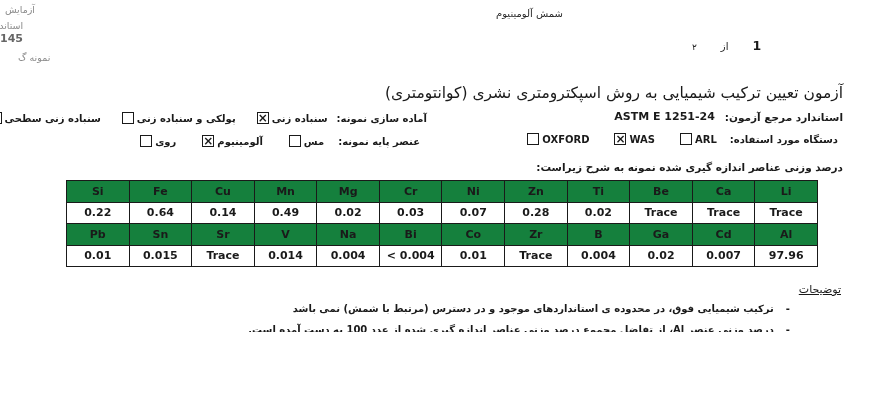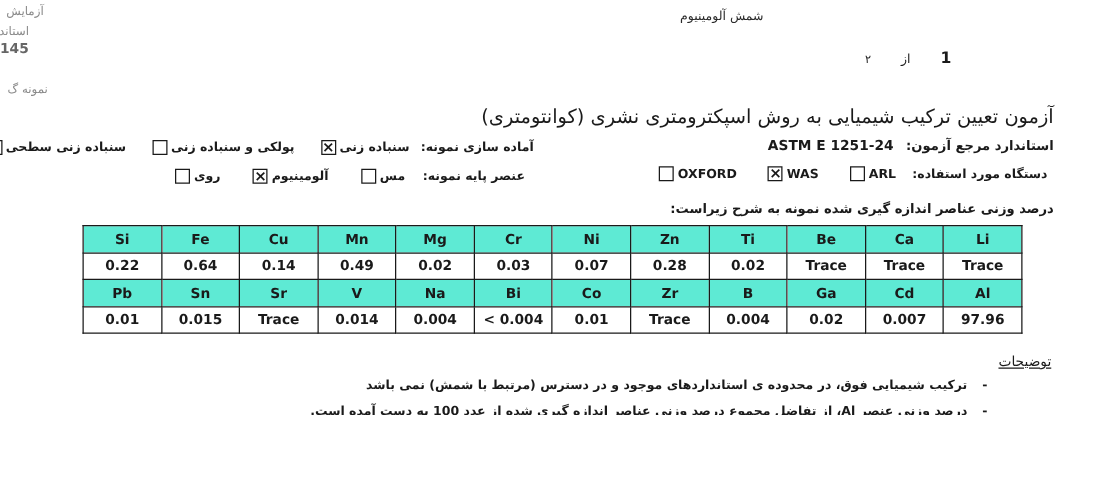--- a/index.html
+++ b/index.html
@@ -5,23 +5,23 @@
   html,body{margin:0;padding:0;}
   body{width:884px;height:400px;background:#ffffff;overflow:hidden;
        font-family:"DejaVu Sans",sans-serif;color:#1a1a1a;}
   #stage{position:relative;width:884px;height:332px;background:#fff;overflow:hidden;}
 
   
   .frag{position:absolute;color:#8a8a8a;font-size:9.5px;white-space:nowrap;direction:rtl;}
   .frag-1{left:5px;top:4px;}
   .frag-2{left:-8px;top:20px;}
   .frag-3{left:0px;top:32px;font-weight:bold;font-size:11px;color:#666;direction:ltr;}
-  .frag-4{left:6px;top:52px;margin-top:14px;}
-
-  .doc-type{position:absolute;left:496px;top:8px;font-size:10px;color:#2a2a2a;direction:rtl;white-space:nowrap;margin-left:48px;}
+  .frag-4{left:18px;top:52px;}
+
+  .doc-type{position:absolute;left:496px;top:8px;font-size:10px;color:#2a2a2a;direction:rtl;white-space:nowrap;}
 
   .page-num{position:absolute;left:692px;top:38px;display:flex;direction:ltr;align-items:baseline;gap:24px;}
   .page-num .total{font-size:9px;}
   .page-num .sep{font-size:10px;}
   .page-num .current{font-size:12.5px;font-weight:bold;}
 
   .title{position:absolute;right:41px;top:84px;font-size:15.5px;font-weight:normal;direction:rtl;white-space:nowrap;}
 
   .formrow{position:absolute;direction:rtl;display:flex;align-items:center;
            font-size:10px;font-weight:bold;white-space:nowrap;}
@@ -36,21 +36,21 @@
       background:#fff;position:relative;box-sizing:content-box;}
   .cb[data-state="checked"]::before{content:"×";position:absolute;left:50%;top:50%;
       transform:translate(-50%,-54%);font-size:12px;font-weight:bold;color:#1a1a1a;line-height:1;}
 
   .table-intro{position:absolute;right:41px;top:161px;font-size:10.5px;font-weight:bold;direction:rtl;white-space:nowrap;}
 
   table.results{position:absolute;left:66px;top:180px;width:752px;border-collapse:collapse;
                 table-layout:fixed;direction:ltr;}
   table.results td{border:1.5px solid #1a1a1a;height:20.5px;text-align:center;vertical-align:middle;
                    font-size:11px;font-weight:bold;padding:0;overflow:hidden;}
-  tr.hdr td{background:#5eead4;}
+  tr.hdr td{background:#15803d;}
 
   .notes-heading{position:absolute;right:43px;top:283px;font-size:11px;font-weight:normal;
                  text-decoration:underline;direction:rtl;}
   .note-item{position:absolute;right:94px;direction:rtl;display:flex;gap:12px;
              font-size:10px;font-weight:bold;align-items:flex-start;white-space:nowrap;}
   .note-item-1{top:303px;}
   .note-item-2{top:324px;}
   .note-item .dash{font-weight:bold;}
 
   .rule{position:absolute;left:95px;top:344px;width:748px;height:2px;background:#555;}

